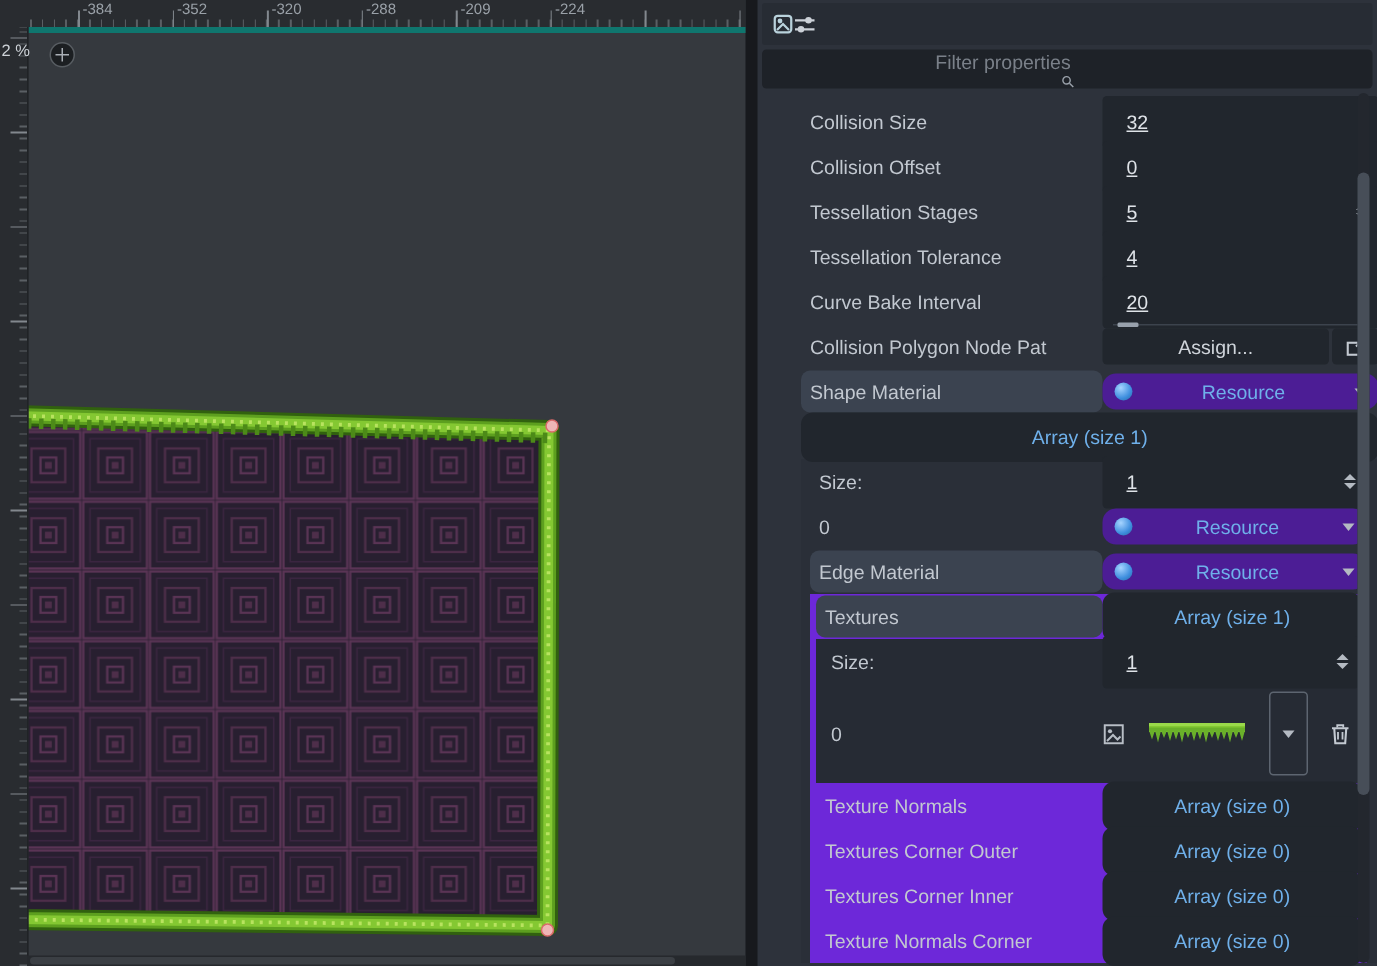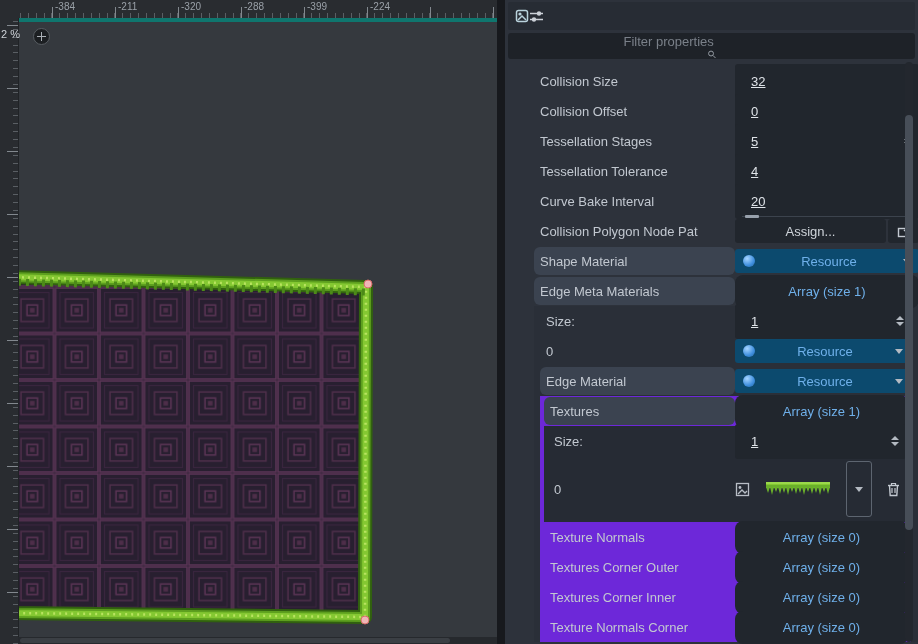--- a/index.html
+++ b/index.html
@@ -47,21 +47,21 @@
     display:flex;align-items:center;font-size:13px;color:#dfe3e8;min-width:0;text-decoration:underline;}
   .numtext{margin-left:16px;}
   .updown{position:absolute;right:7px;display:flex;flex-direction:column;gap:2px;}
   .updown i{display:block;width:0;height:0;border-left:4px solid transparent;border-right:4px solid transparent;}
   .updown i.up{border-bottom:4px solid #b4bac2;}
   .updown i.dn{border-top:4px solid #b4bac2;}
   .rangeline{position:absolute;left:7px;right:7px;bottom:2px;height:1px;background:#3c434d;}
   .rangegrab{position:absolute;bottom:1px;height:3px;background:#98a1ac;border-radius:1px;}
   .arraybtn{flex:1;height:33px;background:#21262d;border-radius:8px;display:flex;align-items:center;
     justify-content:center;font-size:13px;color:#6fb0ea;cursor:pointer;}
-  .resfield{position:relative;flex:1;height:24px;background:#0c4a6e;border-radius:3px;
+  .resfield{position:relative;flex:1;height:24px;background:#4c1d95;border-radius:9px;
     display:flex;align-items:center;padding:0 8px;}
   .orb{width:12px;height:12px;border-radius:50%;flex:0 0 12px;
     background:radial-gradient(circle at 35% 30%,#a6d4ff,#3e8ede 60%,#28669c);}
   .restext{flex:1;text-align:center;font-size:13px;color:#6fb0ea;}
   .chev{width:0;height:0;border-left:4px solid transparent;border-right:4px solid transparent;border-top:5px solid #b4bac2;}
   .assignbtn{flex:1;height:24px;background:#21262d;border-radius:3px;display:flex;align-items:center;
     justify-content:center;font-size:13px;color:#cfd4da;}
   .iconbtn{flex:0 0 31px;height:24px;margin-left:2px;background:#21262d;border-radius:3px;
     display:flex;align-items:center;justify-content:center;}
   .nest-a{background:#2a2f38;padding-left:6px;padding-right:8px;}
@@ -106,24 +106,24 @@
       <circle cx="365" cy="620" r="4" fill="#efb6b6" stroke="#d96a6a"></circle>
       <circle cx="9" cy="620" r="4" fill="#efb6b6" stroke="#d96a6a"></circle>
     </g>
   </svg>
 
   <div class="ruler-corner"></div>
   <div class="ruler-h">
     <div class="minor"></div>
       <div class="major"></div>
     <span class="rlabel" style="left:37px">-384</span>
-    <span class="rlabel" style="left:100px">-211</span>
+    <span class="rlabel" style="left:100px">-352</span>
     <span class="rlabel" style="left:163px">-320</span>
     <span class="rlabel" style="left:226px">-288</span>
-    <span class="rlabel" style="left:289px">-399</span>
+    <span class="rlabel" style="left:289px">-209</span>
     <span class="rlabel" style="left:352px">-224</span>
   </div>
   <div class="ruler-v">
     <div class="minor"></div>
       <div class="major"></div>
   </div>
 
   <div class="zoomlabel">2 %</div>
   <div class="centerbtn"></div>
 
@@ -231,21 +231,20 @@
       <div class="pval">
           <div class="resfield">
         <span class="orb"></span>
         <span class="restext">Resource</span>
         <span class="chev"></span>
       </div>
         </div>
     </div>
 
     <div class="prow">
-      <div class="plabel hl">Edge Meta Materials</div>
       <div class="pval">
           <div class="arraybtn">
         <span>Array (size 1)</span>
           </div>
         </div>
     </div>
 
     <div class="nest-a">
 
       <div class="prow">

